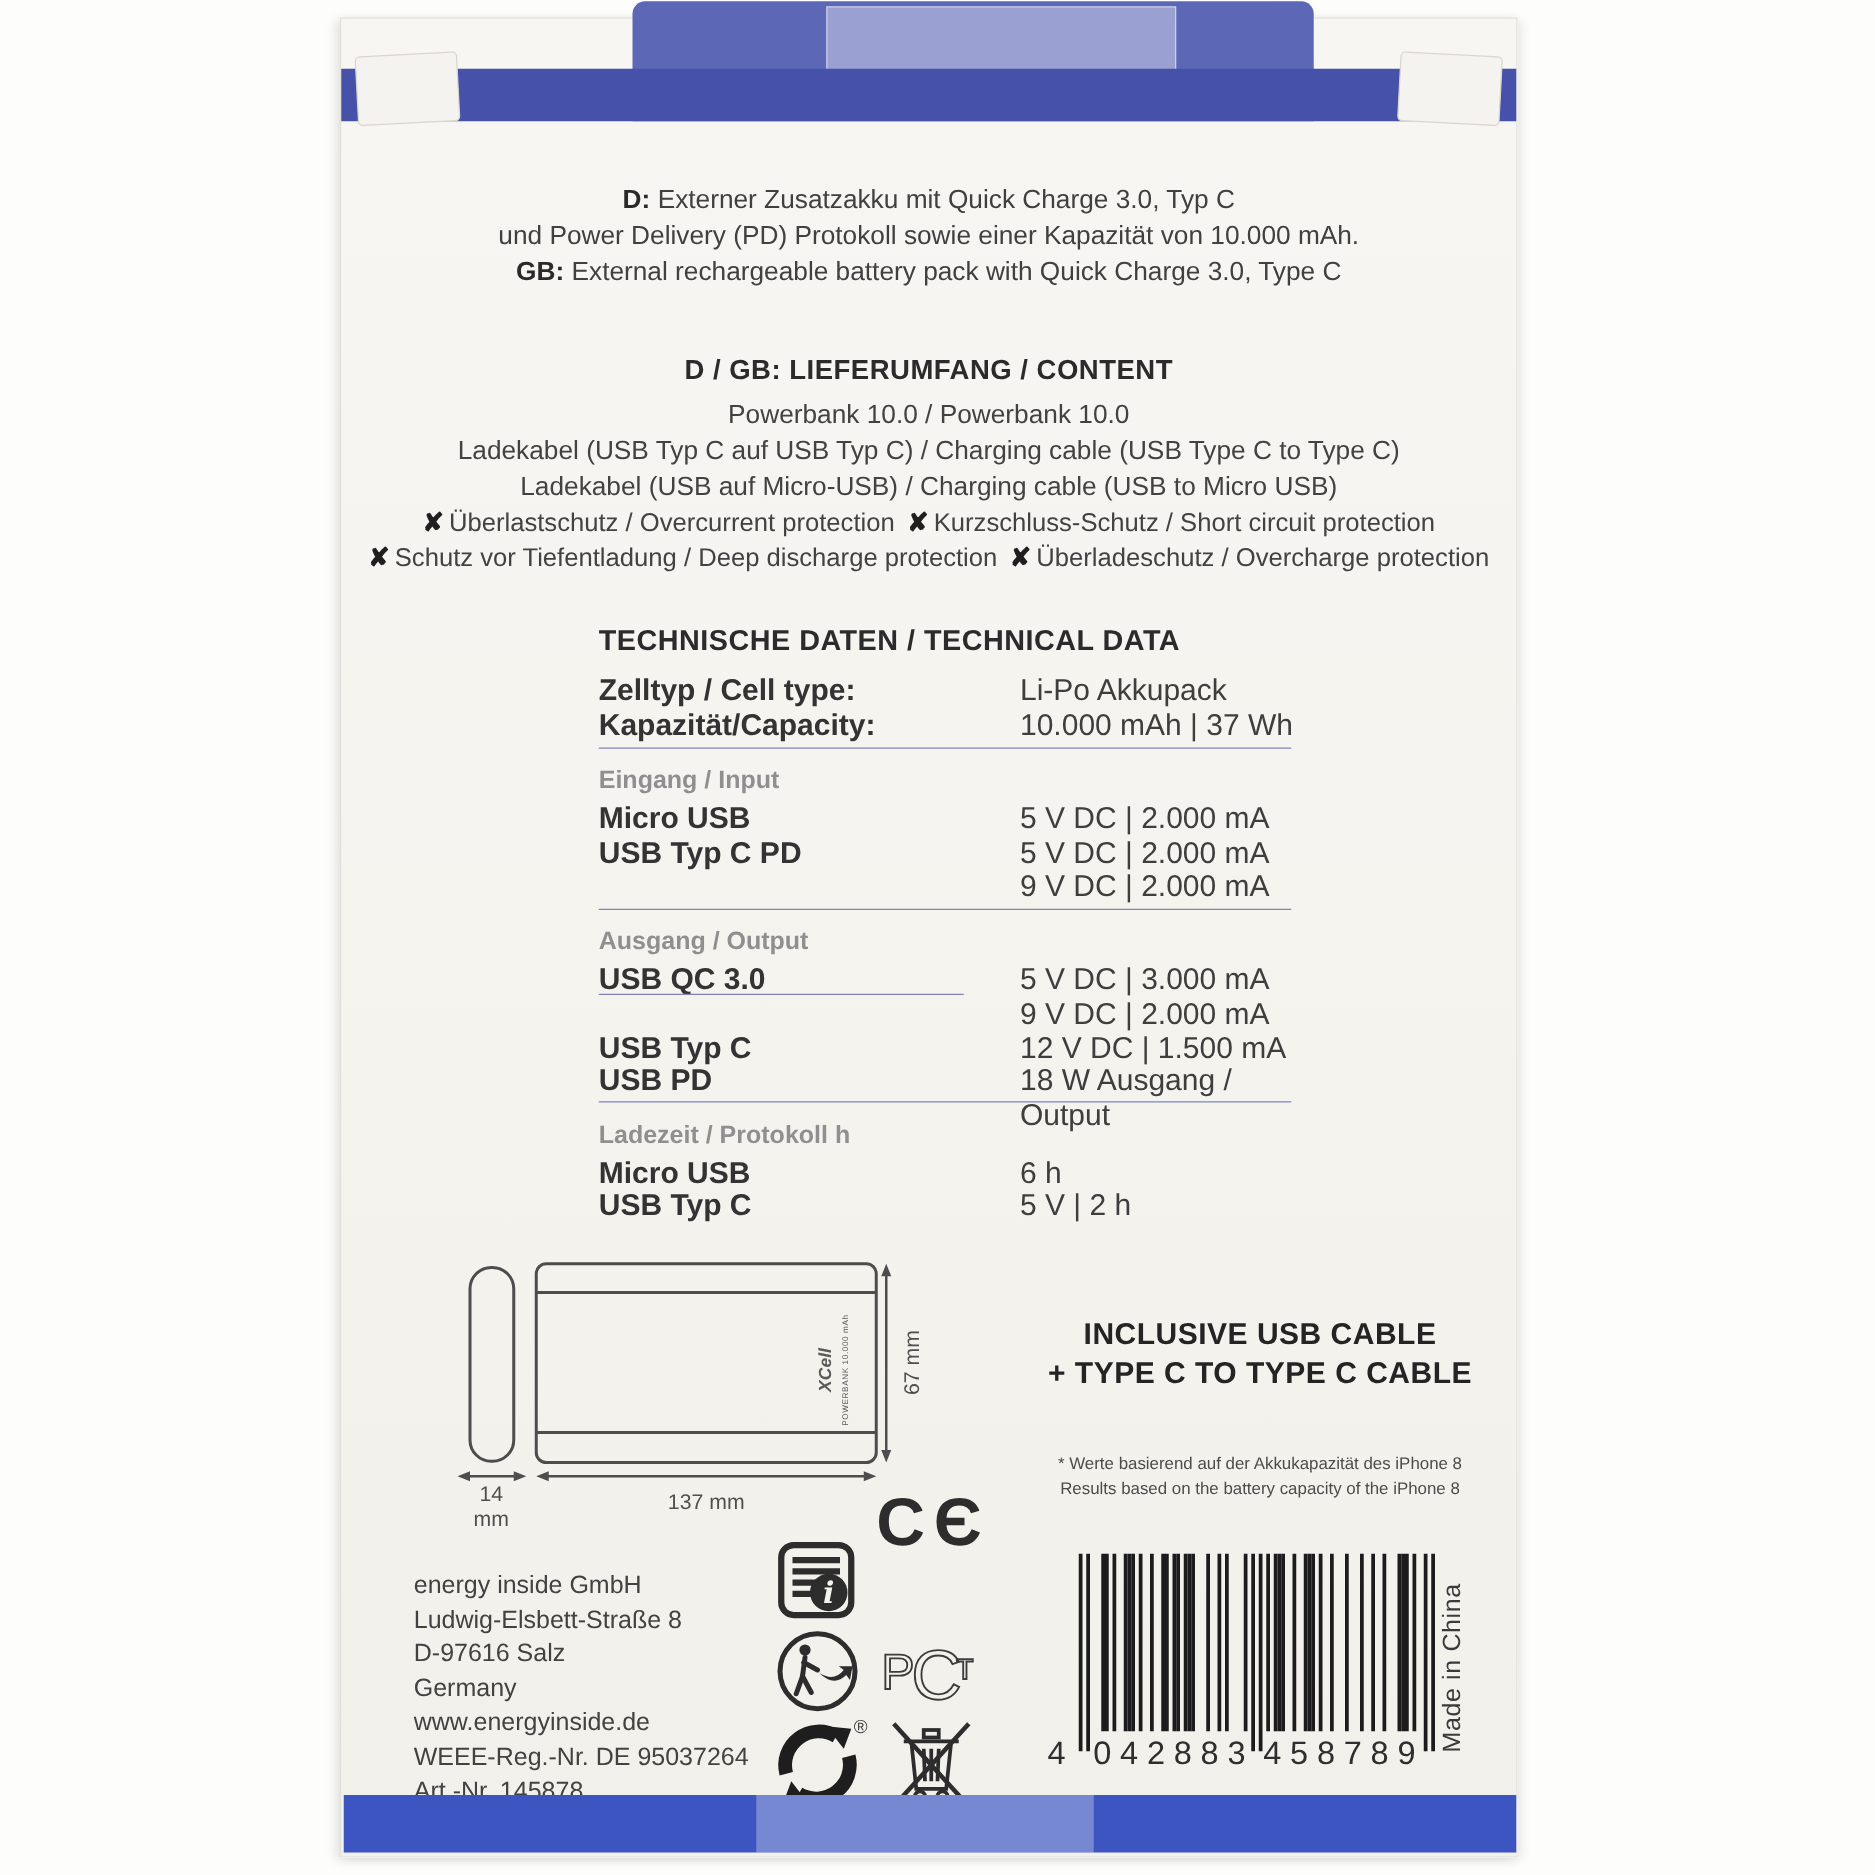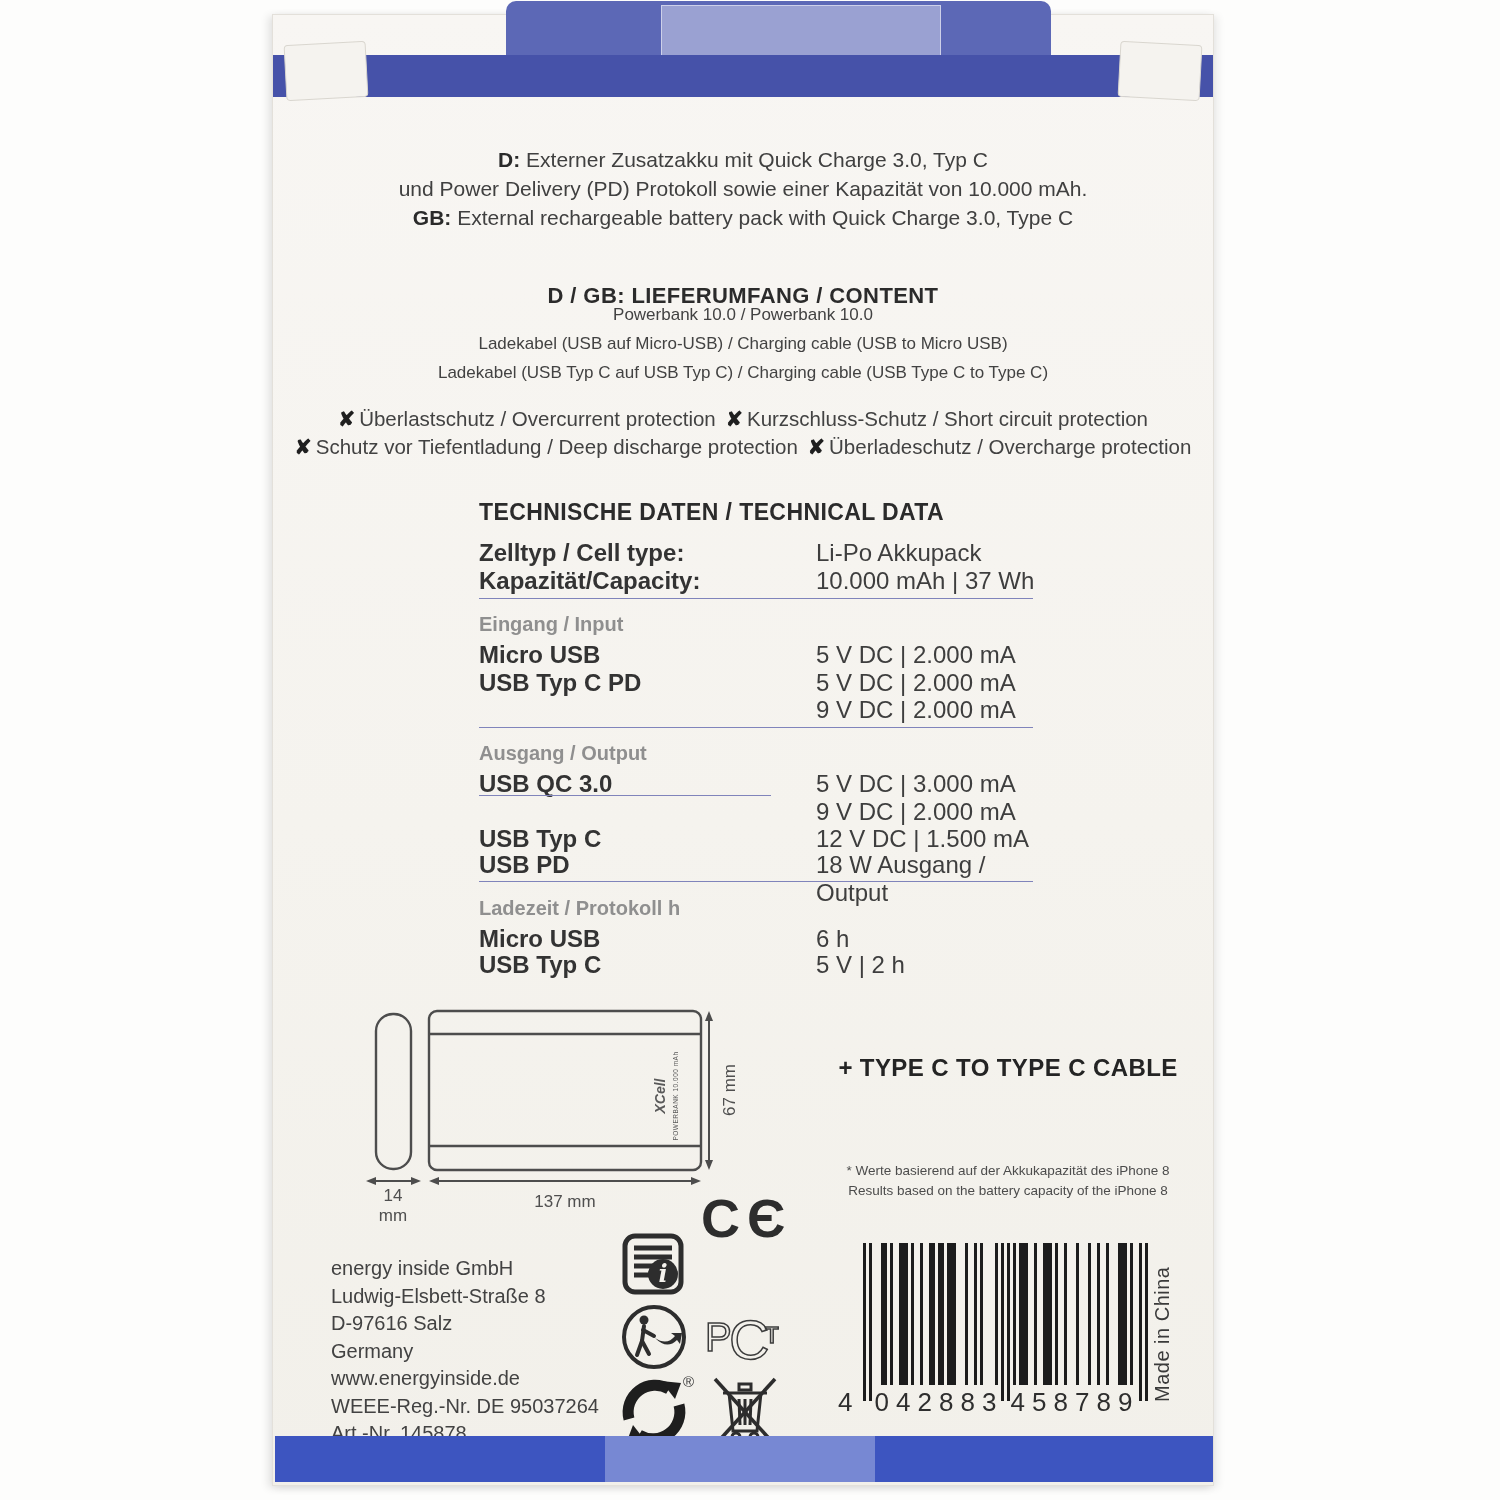--- a/index.html
+++ b/index.html
@@ -23,21 +23,21 @@
   .corner.r { right:12px; transform:rotate(3deg); }
   .strip-bottom { position:absolute; left:2px; top:1421px; width:938px; height:46px; background:#3d55c0; }
   .strip-bottom .tape2 { position:absolute; left:330px; top:0; width:270px; height:46px;
                          background:rgba(255,255,255,.30); }
 
   
   .centerblock { position:absolute; left:0; width:100%; text-align:center; }
   .intro { top:130px; font-size:21px; line-height:29px; color:#404040; }
   .intro b { color:#2a2a2a; }
   .content-head { top:268px; font-size:22px; font-weight:bold; color:#2b2b2b; letter-spacing:.4px; }
-  .content-items { top:285px; font-size:17px; line-height:29px; color:#424242; }
+  .content-items { top:302px; font-size:21px; line-height:29px; color:#424242; }
   .protections { top:390px; font-size:20.5px; line-height:28px; color:#424242; }
   .protections .mark { font-weight:bold; color:#1f1f1f; padding:0 4px 0 10px; }
   .protections .mark.first { padding-left:0; }
 
   
   .tech { position:absolute; left:206px; top:484px; width:560px; height:512px; }
   .tech h3 { position:absolute; left:0; top:0; font-size:23px; font-weight:bold; color:#2b2b2b; letter-spacing:.4px; }
   .trow { position:absolute; left:0; width:560px; height:27px; display:flex; font-size:24px; }
   .tlabel { width:337px; font-weight:bold; color:#333; }
   .tvalue { flex:1; color:#3e3e3e; }
@@ -91,22 +91,22 @@
 
     <div class="centerblock intro">
       <div><b>D:</b><span> Externer Zusatzakku mit Quick Charge 3.0, Typ C</span></div>
       <div><span>und Power Delivery (PD) Protokoll sowie einer Kapazität von 10.000 mAh.</span></div>
       <div><b>GB:</b><span> External rechargeable battery pack with Quick Charge 3.0, Type C</span></div>
     </div>
 
     <div class="centerblock content-head">D / GB: LIEFERUMFANG / CONTENT</div>
     <div class="centerblock content-items">
       <div>Powerbank 10.0 / Powerbank 10.0</div>
+      <div>Ladekabel (USB Typ C auf USB Typ C) / Charging cable (USB Type C to Type C)</div>
       <div>Ladekabel (USB auf Micro-USB) / Charging cable (USB to Micro USB)</div>
-      <div>Ladekabel (USB Typ C auf USB Typ C) / Charging cable (USB Type C to Type C)</div>
     </div>
 
     <div class="centerblock protections">
       <div>
         <span class="mark first">✘</span><span>Überlastschutz / Overcurrent protection</span><span class="mark">✘</span><span>Kurzschluss-Schutz / Short circuit protection</span>
       </div>
       <div>
         <span class="mark first">✘</span><span>Schutz vor Tiefentladung / Deep discharge protection</span><span class="mark">✘</span><span>Überladeschutz / Overcharge protection</span>
       </div>
     </div>
@@ -205,20 +205,21 @@
         <g stroke="#4d4d4d" stroke-width="2">
           <line x1="346" y1="16" x2="346" y2="165"></line>
         </g>
         <polygon points="346,11 342,21 350,21" fill="#4d4d4d"></polygon>
         <polygon points="346,170 342,160 350,160" fill="#4d4d4d"></polygon>
         <text transform="translate(372,90) rotate(-90)" font-size="17" fill="#4f4f4f" text-anchor="middle" font-family="Liberation Sans, sans-serif">67 mm</text>
       </svg>
     </div>
 
     <div class="inclusive">
+      <div>INCLUSIVE USB CABLE</div>
       <div>+ TYPE C TO TYPE C CABLE</div>
     </div>
 
     <div class="footnote">
       <div>* Werte basierend auf der Akkukapazität des iPhone 8</div>
       <div>Results based on the battery capacity of the iPhone 8</div>
     </div>
 
     <div class="address">
       <div>energy inside GmbH</div>

